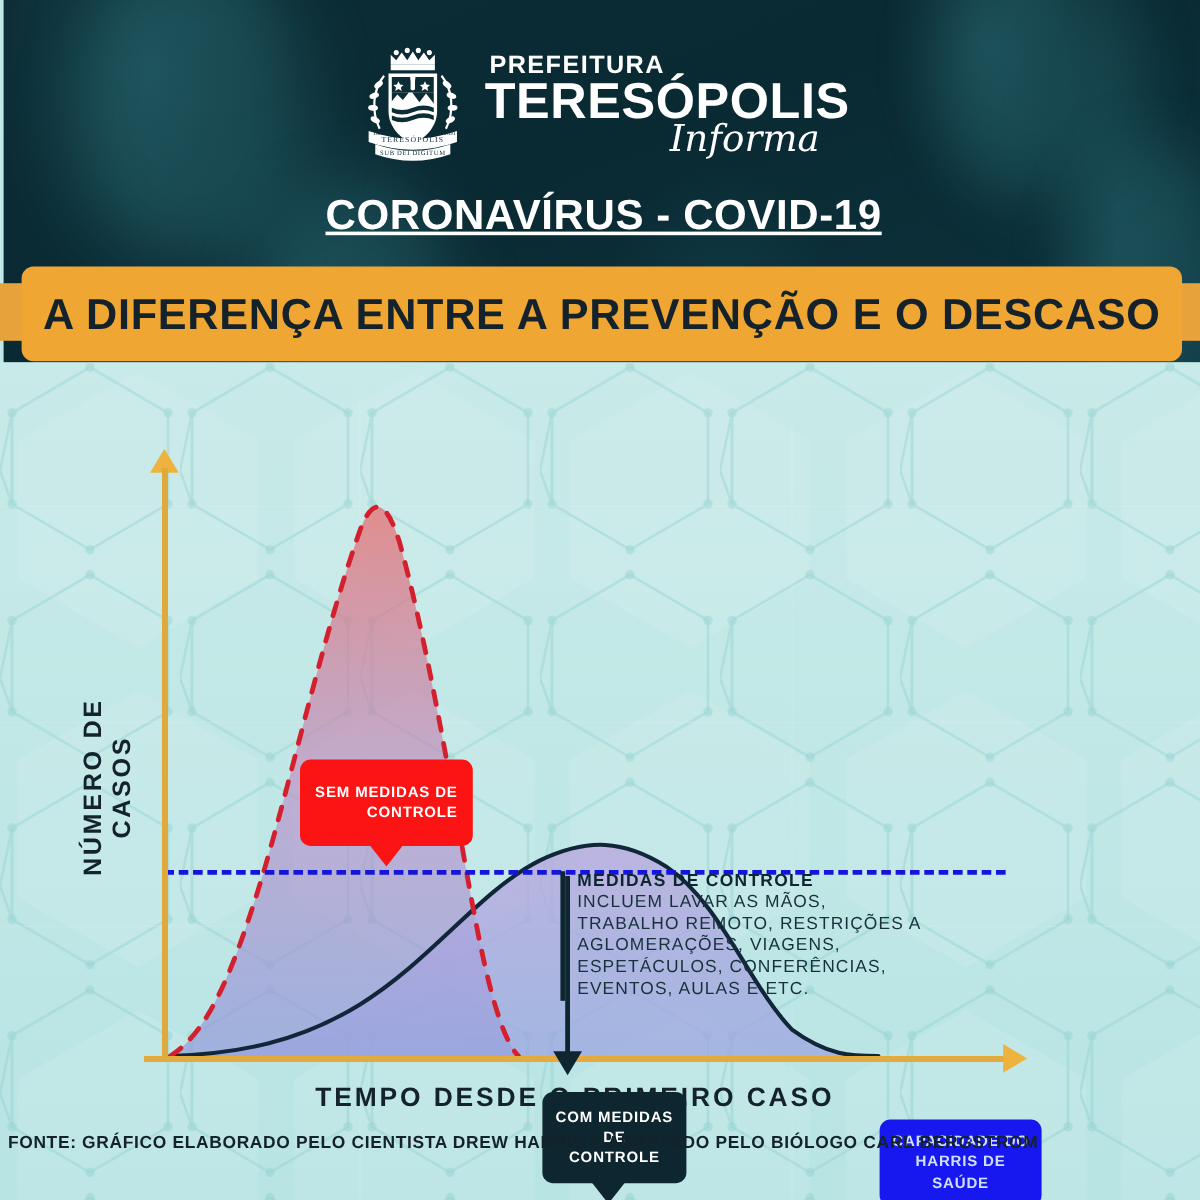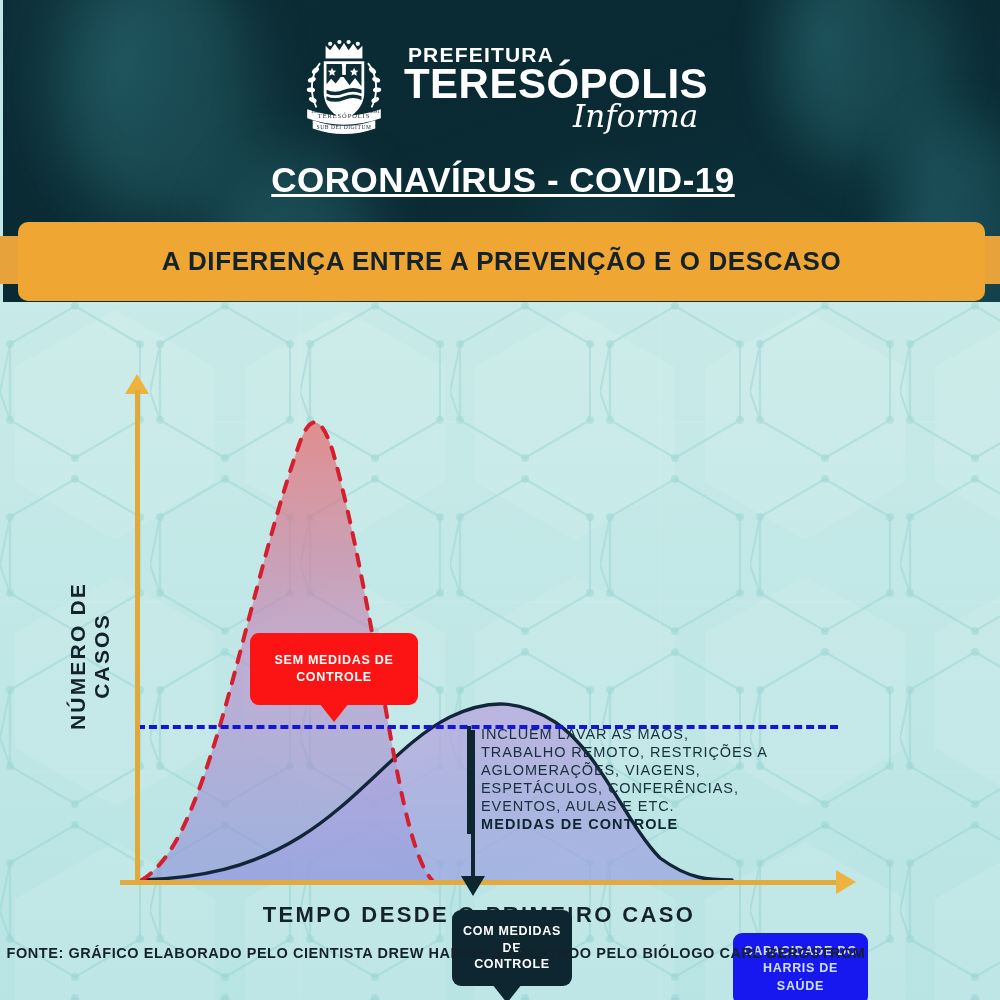--- a/index.html
+++ b/index.html
@@ -27,38 +27,38 @@
 
   
   #brand { position:absolute; left:0; top:30px; width:1000px; height:115px;
            display:flex; align-items:center; justify-content:center; gap:14px; }
   #crest { width:92px; height:98px; flex:0 0 auto; }
   #wordmark { display:flex; flex-direction:column; line-height:1; }
   #wm-prefeitura { color:#ffffff; font-size:21px; font-weight:bold; letter-spacing:1.2px;
                    align-self:flex-start; margin-left:4px; }
   #wm-teresopolis { color:#ffffff; font-size:42px; font-weight:bold; letter-spacing:.5px; margin-top:-2px; }
   #wm-informa { color:#ffffff; font-size:31px; font-style:italic; font-family:"DejaVu Serif", serif;
-                align-self:flex-end; margin-top:-4px; margin-right:10px; }
+                align-self:flex-end; margin-top:-4px; margin-right:25px; }
 
   #covid-title {
     position:absolute; left:0; top:160px; width:1000px; text-align:center;
     color:#ffffff; font-size:35px; font-weight:bold; letter-spacing:.5px;text-decoration:underline;
   }
 
   
   .banner-sliver { position:absolute; top:236px; height:48px; background:#e8a23b; }
   .banner-sliver.l { left:0; width:26px; }
   .banner-sliver.r { right:0; width:20px; }
 
   #banner {
     position:absolute; left:18px; top:222px; width:967px; height:79px;
     background:#efa633; border-radius:10px;
     display:flex; align-items:center; justify-content:center;
   }
-  #banner-text { color:#14222b; font-size:26px; font-weight:bold; letter-spacing:.6px; }
+  #banner-text { color:#14222b; font-size:36px; font-weight:bold; letter-spacing:.6px; }
 
   
   #chart-area {
     position:absolute; left:0; top:302px; width:1000px; height:698px;
     background:
       linear-gradient(180deg,#c8eae8 0%,#bfe7e6 55%,#b9e4e4 100%);
     overflow:hidden;
   }
   #hexbg { position:absolute; left:0; top:0; width:1000px; height:698px; opacity:.55; }
 
@@ -88,21 +88,21 @@
   #capacity-line { position:absolute; left:137px; top:423px; width:701px; height:0;
                    border-top:4px dashed #1414dd; }
 
   
   .callout { position:absolute; border-radius:9px; display:flex; align-items:center;
              justify-content:center; text-align:center; }
   .callout .tail { position:absolute; bottom:-17px; left:50%; transform:translateX(-50%);
                    width:0; height:0; border-left:15px solid transparent;
                    border-right:15px solid transparent; }
 
-  #callout-red { left:250px; top:331px; width:168px; height:72px; background:#fc1414; }
+  #callout-red { left:250px; top:331px; width:144px; height:72px; background:#fc1414;text-align:right; }
   #callout-red .tail { border-top:19px solid #fc1414; }
   #callout-red .ctxt { color:#fff; font-size:12.5px; font-weight:bold; letter-spacing:.7px; line-height:1.35; }
 
   #callout-dark { left:452px; top:608px; width:120px; height:76px; background:#0d2630; }
   #callout-dark .tail { border-top:19px solid #0d2630; left:46%; }
   #callout-dark .ctxt { color:#fff; font-size:12.5px; font-weight:bold; letter-spacing:.7px; line-height:1.35; }
 
   #callout-blue { left:733px; top:631px; width:135px; height:72px; background:#1717ef; }
   #callout-blue .ctxt { color:#cfe0ff; font-size:12.5px; font-weight:bold; letter-spacing:.7px; line-height:1.4; }
 
@@ -264,26 +264,26 @@
   <div id="x-arrow"></div>
 
   <div id="y-label">NÚMERO DE CASOS</div>
   <div id="x-label">TEMPO DESDE O PRIMEIRO CASO</div>
 
   <div id="measures-arrow-line"></div>
   <div id="measures-arrow-head"></div>
   <div id="measures">
     <div id="measures-bar"></div>
     <div id="measures-body">
+      <div id="measures-title">MEDIDAS DE CONTROLE</div>
       <div id="measures-text">INCLUEM LAVAR AS MÃOS,
 TRABALHO REMOTO, RESTRIÇÕES A
 AGLOMERAÇÕES, VIAGENS,
 ESPETÁCULOS, CONFERÊNCIAS,
 EVENTOS, AULAS E ETC.</div>
-      <div id="measures-title">MEDIDAS DE CONTROLE</div>
     </div>
   </div>
 
   <div class="callout" id="callout-red">
     <div class="ctxt" style="white-space:pre-line">SEM MEDIDAS DE
 CONTROLE</div>
     <div class="tail"></div>
   </div>
 
   <div class="callout" id="callout-dark">

